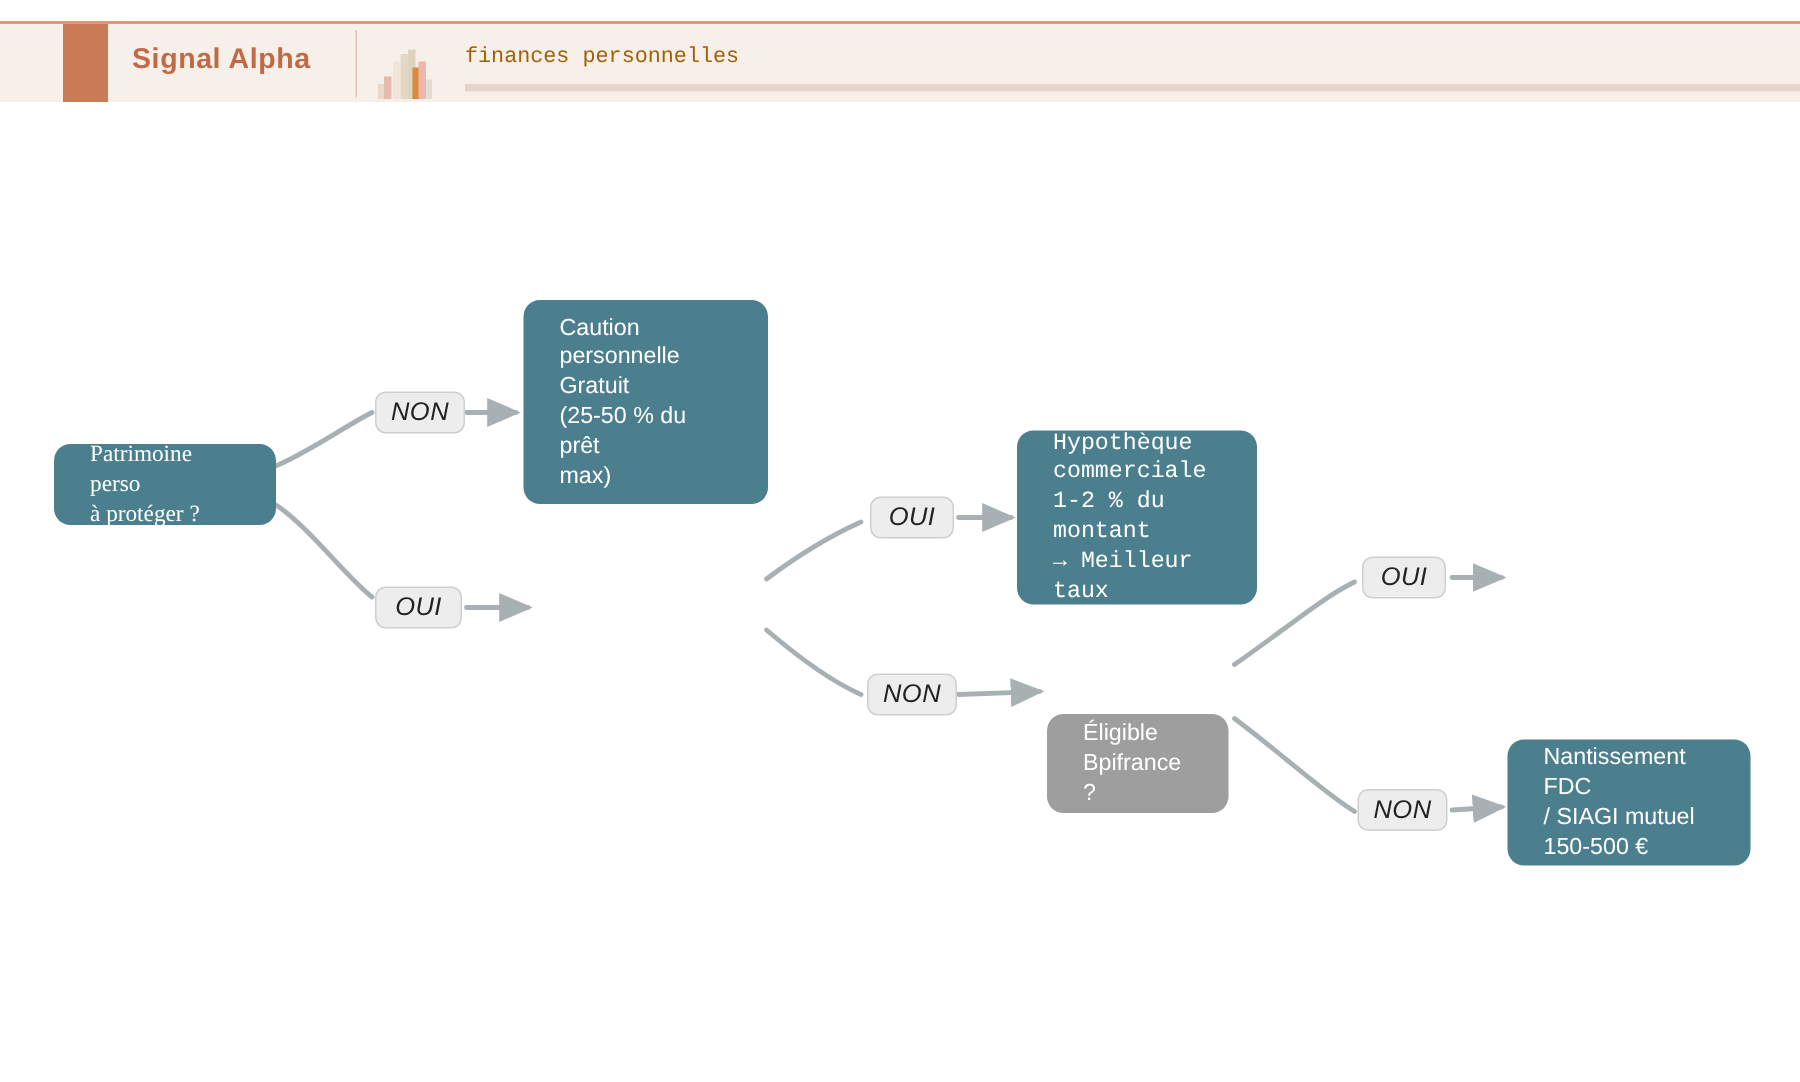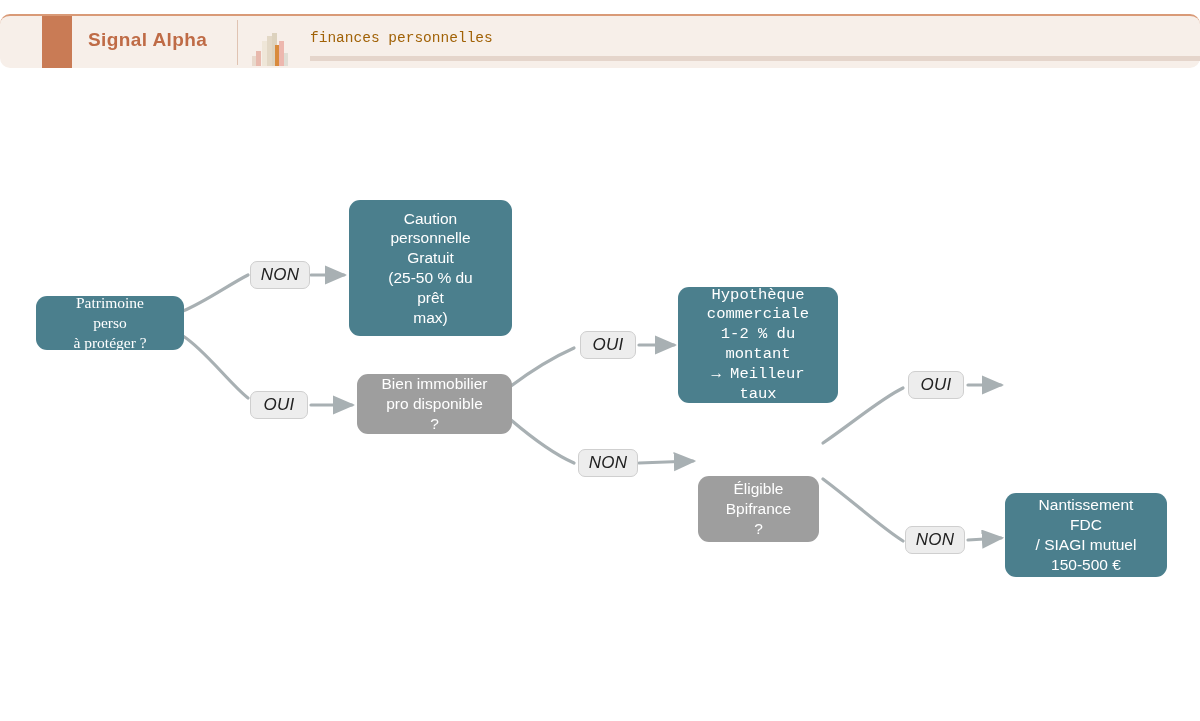--- a/index.html
+++ b/index.html
@@ -18,21 +18,20 @@
   
   .header {
     position: absolute;
     left: 0;
     top: 14px;
     width: 1200px;
     height: 54px;
     background: #f7efe9;
     border-top: 2px solid #d99a77;
     box-sizing: border-box;
-    border-radius: 10px;
   }
   .header-inner {
     position: relative;
     width: 100%;
     height: 100%;
   }
   .brand-accent {
     position: absolute;
     left: 42px;
     top: 0;
@@ -99,21 +98,21 @@
     width: 1200px;
     height: 653px;
   }
 
   .node {
     position: absolute;
     box-sizing: border-box;
     display: flex;
     align-items: center;
     justify-content: center;
-    text-align: center;
+    text-align: left;
     color: #ffffff;
     border-radius: 11px;
     line-height: 1.28;
     padding: 6px 24px;
     white-space: pre-line;
   }
   .node.teal { background: #4b7f8d; font-size: 15.5px; }
   .node.gray { background: #9e9e9e; font-size: 15.5px; }
 
   .edge-label {
@@ -189,22 +188,20 @@
 
   <div class="node teal" style="left:36px; top:228px; width:148px; height:54px;font-family:Liberation Serif, serif;">Patrimoine perso
 à protéger ?</div>
 
   <div class="node teal" style="left:349px; top:132px; width:163px; height:136px;">Caution
 personnelle
 Gratuit
 (25-50 % du prêt
 max)</div>
 
-  <div class="node gray" style="left:357px; top:306px; width:155px; height:60px;">Bien immobilier
-pro disponible ?</div>
 
   <div class="node teal" style="left:678px; top:219px; width:160px; height:116px;font-family:Liberation Mono, monospace;">Hypothèque
 commerciale
 1-2 % du montant
 → Meilleur taux</div>
 
   <div class="node gray" style="left:698px; top:360px; width:121px; height:66px;margin-top:48px;">Éligible
 Bpifrance ?</div>
 
 

